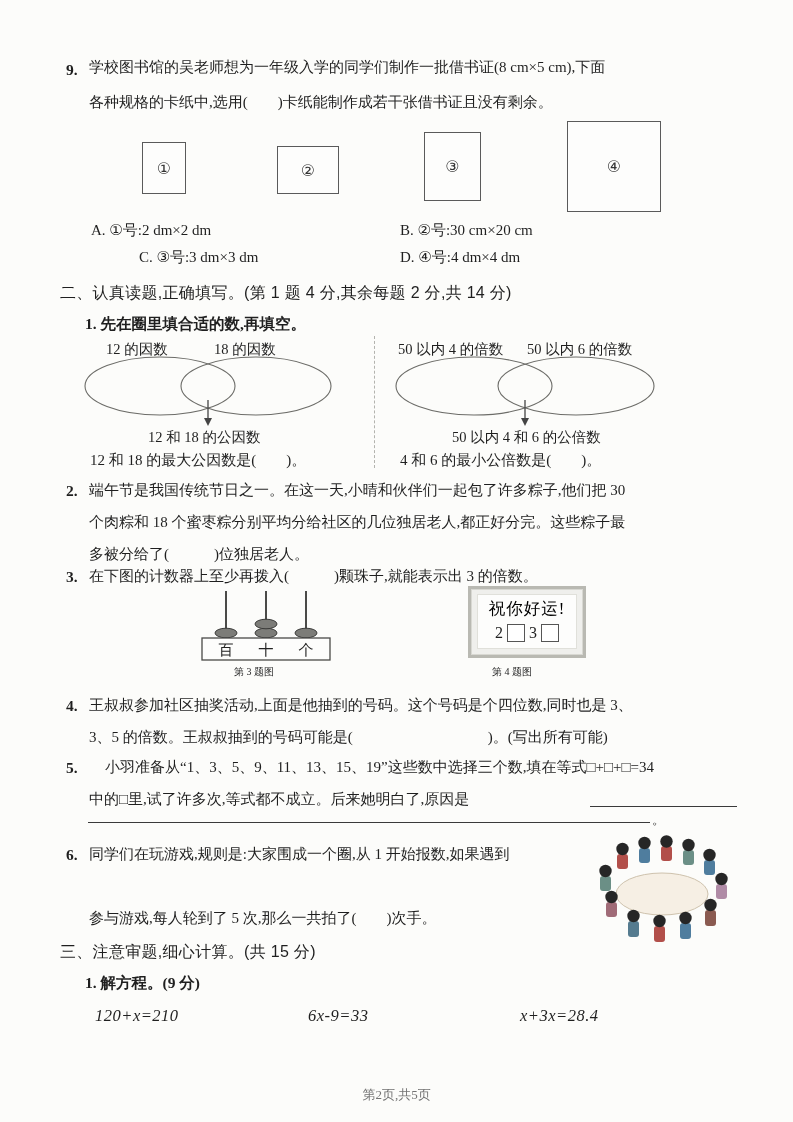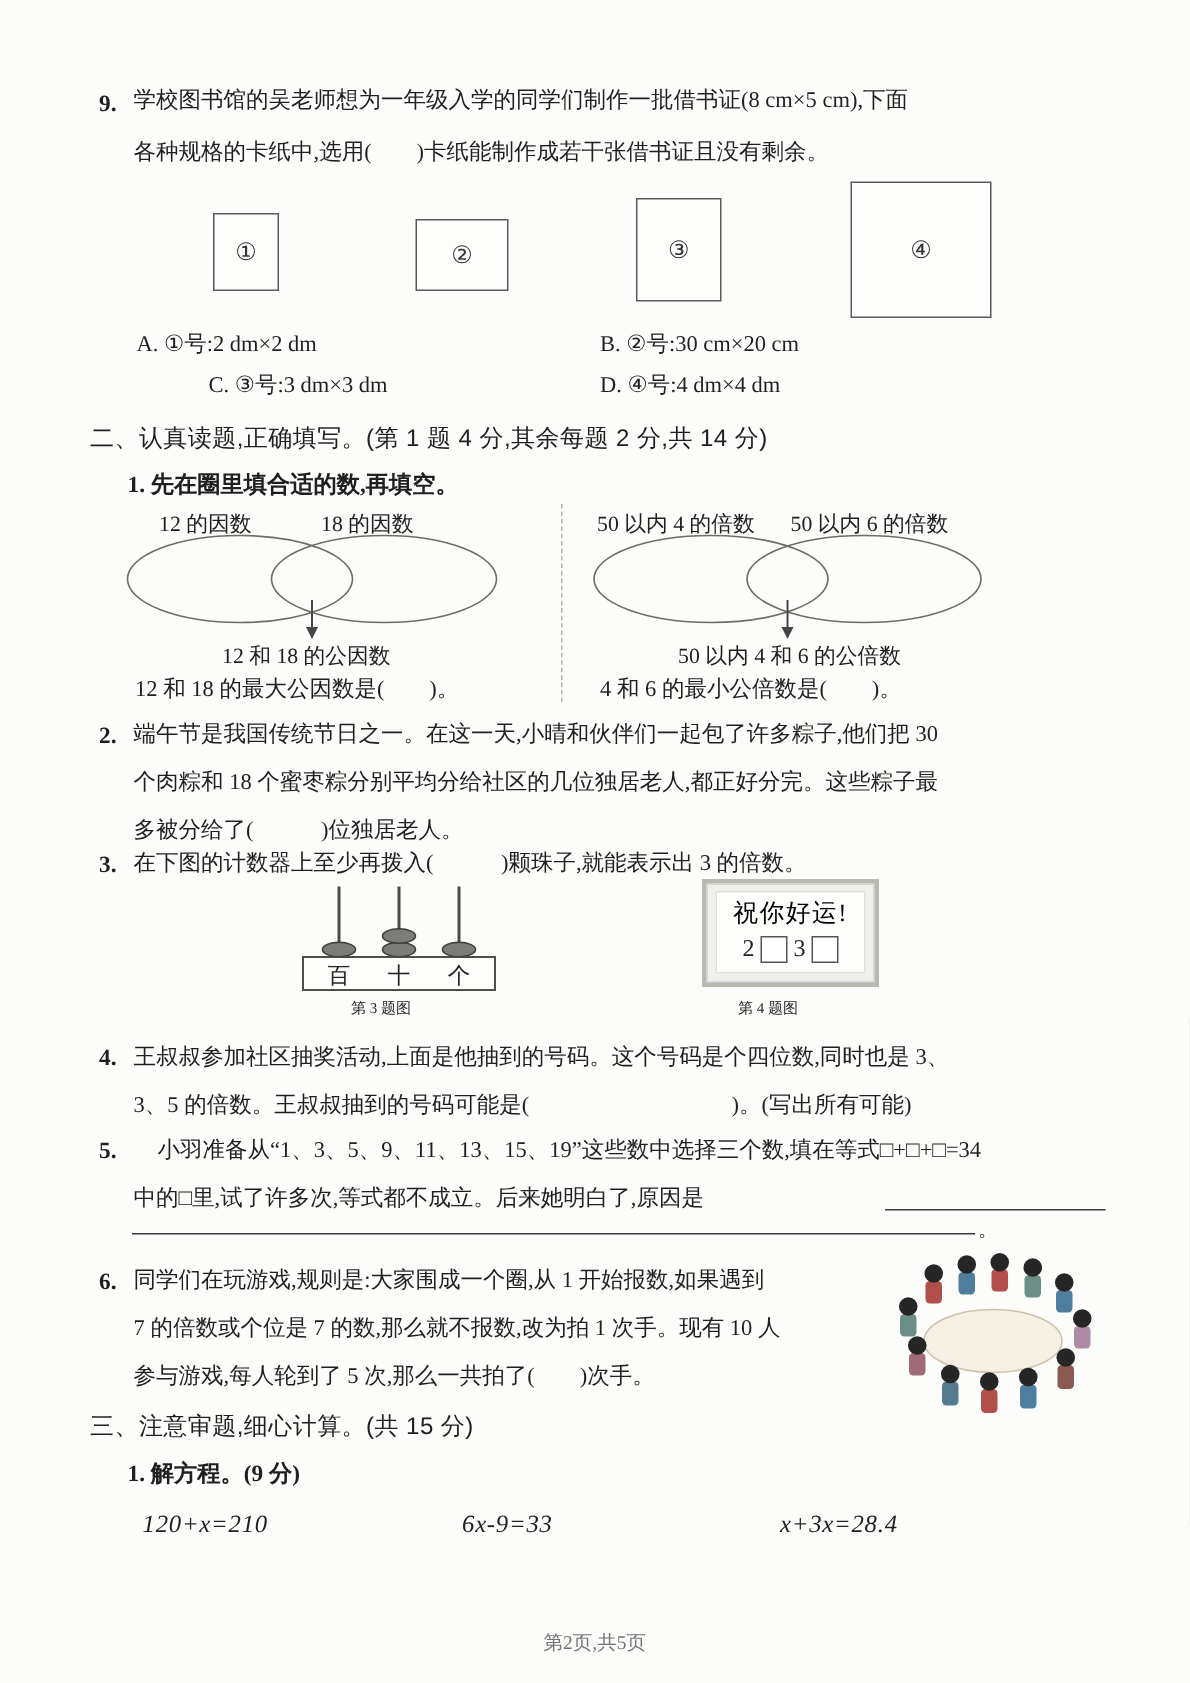--- a/index.html
+++ b/index.html
@@ -124,21 +124,20 @@
 
   <div class="t num" style="left:66px;top:758px;">5.</div>
   <div class="t" style="left:89px;top:758px;margin-left:16px;">小羽准备从“1、3、5、9、11、13、15、19”这些数中选择三个数,填在等式□+□+□=34</div>
   <div class="t" style="left:89px;top:790px;">中的□里,试了许多次,等式都不成立。后来她明白了,原因是</div>
   <div class="ul1" style="left:590px;top:790px;width:147px;height:16px;"></div>
   <div class="ul1" style="left:88px;top:806px;width:562px;height:16px;"></div>
   <div class="t" style="left:652px;top:812px;font-size:13px;">。</div>
 
   <div class="t num" style="left:66px;top:845px;">6.</div>
   <div class="t" style="left:89px;top:845px;">同学们在玩游戏,规则是:大家围成一个圈,从 1 开始报数,如果遇到</div>
-  <div class="t" style="left:89px;top:877px;">7 的倍数或个位是 7 的数,那么就不报数,改为拍 1 次手。现有 10 人</div>
   <div class="t" style="left:89px;top:909px;">参与游戏,每人轮到了 5 次,那么一共拍了(　　)次手。</div>
 
   <svg style="left:592px;top:836px;" width="145" height="106" viewBox="0 0 145 106">
     <ellipse cx="70" cy="58" rx="46" ry="21" fill="#f6efe4" stroke="#cec2ad" stroke-width="1"></ellipse>
     <g>
         <rect x="25" y="18" width="11" height="15" rx="3" fill="#b24f4a"></rect>
         <circle cx="30.5" cy="13" r="6.2" fill="#262626"></circle>
       </g>
     <g>
         <rect x="47" y="12" width="11" height="15" rx="3" fill="#4f7d9e"></rect>

